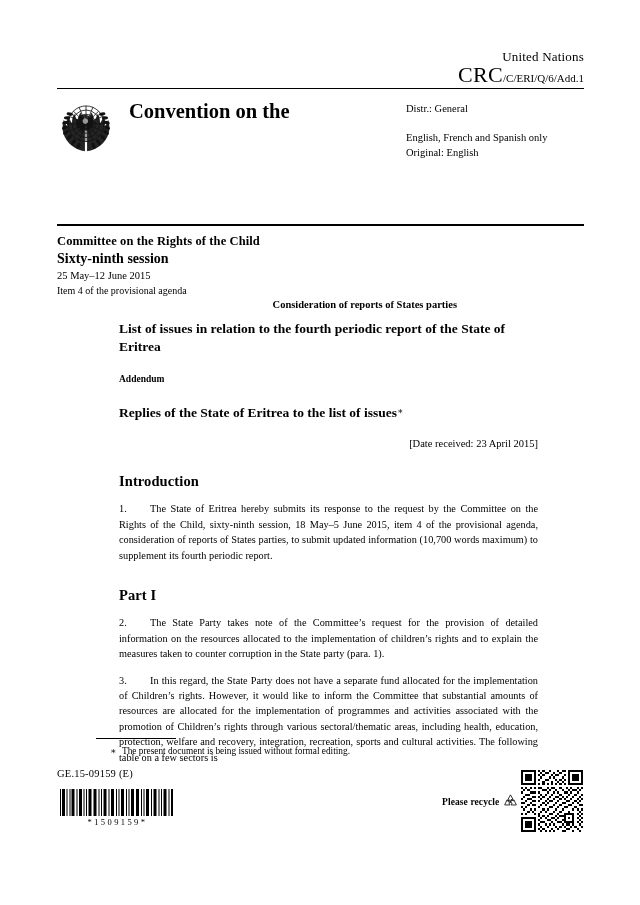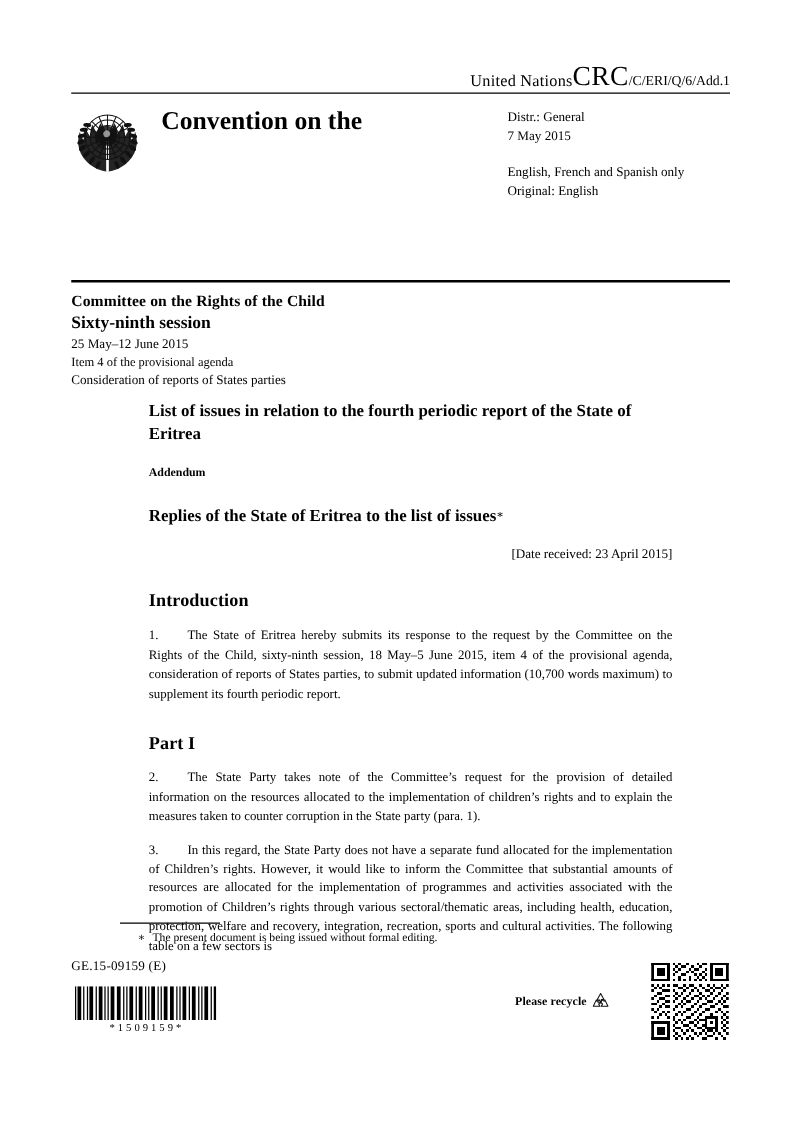--- a/index.html
+++ b/index.html
@@ -22,22 +22,23 @@
   
   .masthead {
     position: absolute;
     left: 57px;
     top: 50px;
     width: 527px;
   }
   .masthead-top {
     display: flex;
     align-items: flex-end;
-    justify-content: flex-end;
+    justify-content: flex-start;
     padding-bottom: 2px;
+    flex-direction: column;
   }
   .un-name {
     font-size: 13px;
     letter-spacing: 0.2px;
     margin-left: 72px;
     line-height: 1.1;
   }
   .doc-symbol {
     line-height: 1;
     white-space: nowrap;
@@ -122,22 +123,23 @@
     font-weight: bold;
     font-size: 14px;
   }
   .committee .c-dates {
     font-size: 10.5px;
   }
   .committee .c-item {
     font-size: 10px;
   }
   .committee .c-consid {
-    font-weight: normal;
+    font-weight: bold;
     font-size: 10.5px;
+    text-align: right;
   }
 
   
   .body-col {
     position: absolute;
     left: 119px;
     top: 320px;
     width: 419px;
   }
   .doc-title {
@@ -238,21 +240,21 @@
   .barcode-text {
     font-family: Liberation Serif, serif;
     font-size: 8.5px;
     letter-spacing: 2.4px;
     text-align: center;
     margin-top: 1px;
     padding-left: 2px;
   }
   .recycle-wrap {
     position: absolute;
-    left: 412px;
+    left: 442px;
     top: 793px;
     display: flex;
     align-items: center;
     gap: 3px;
   }
   .recycle-text {
     font-size: 9.5px;
     font-weight: bold;
     letter-spacing: 0.1px;
   }
@@ -342,21 +344,20 @@
           </g>
         </svg>
       </div>
 
       <div class="title-cell">
         <div class="conv-title">Convention on the</div>
       </div>
 
       <div class="meta-cell">
         <div>Distr.: General</div>
-        <div>7 May 2015</div>
         <div class="meta-gap"></div>
         <div>English, French and Spanish only</div>
         <div>Original: English</div>
       </div>
 
     </div>
   </div>
 
   <div class="rule-thick"></div>
 

